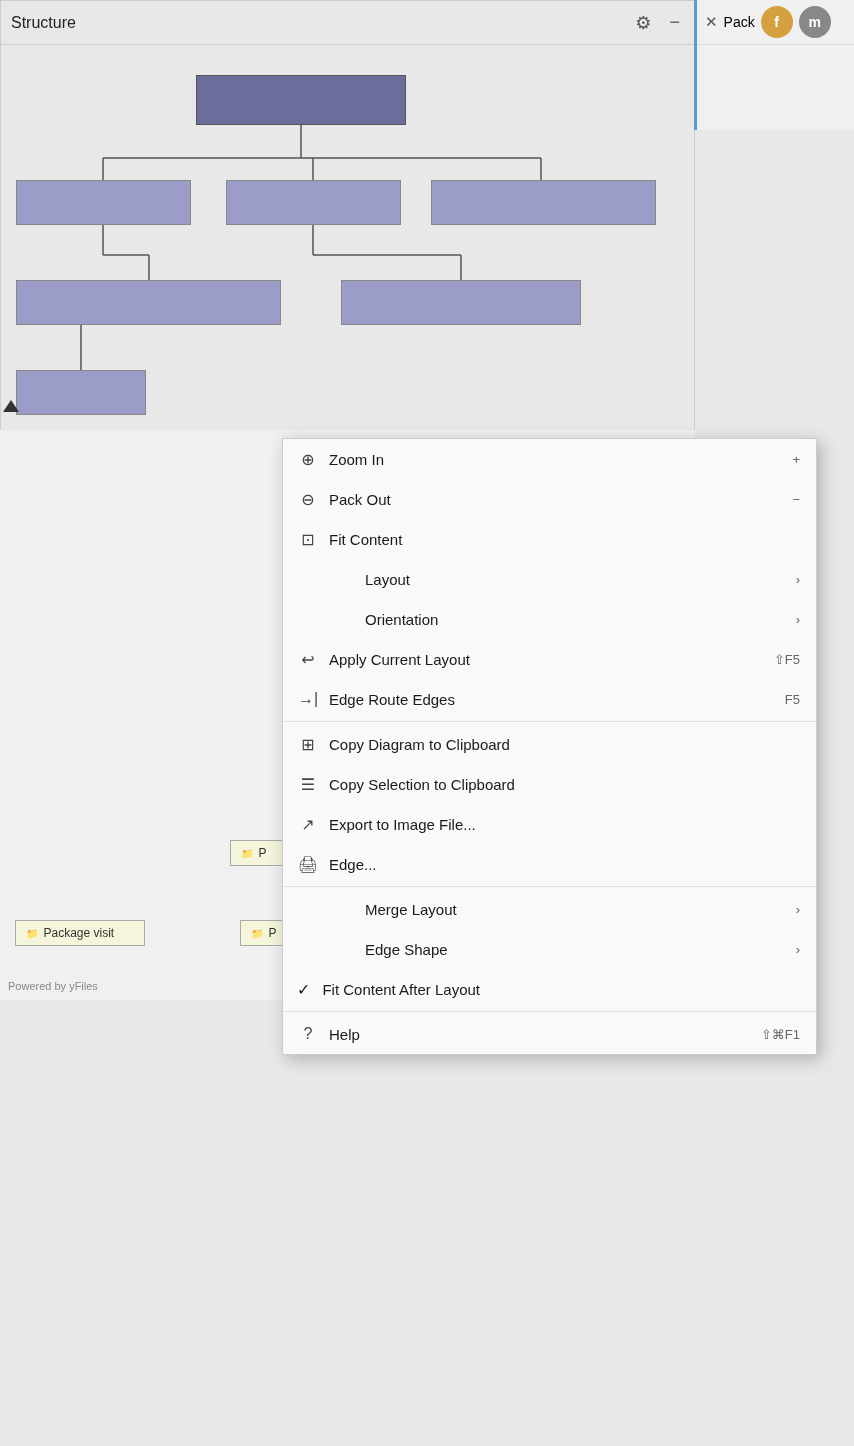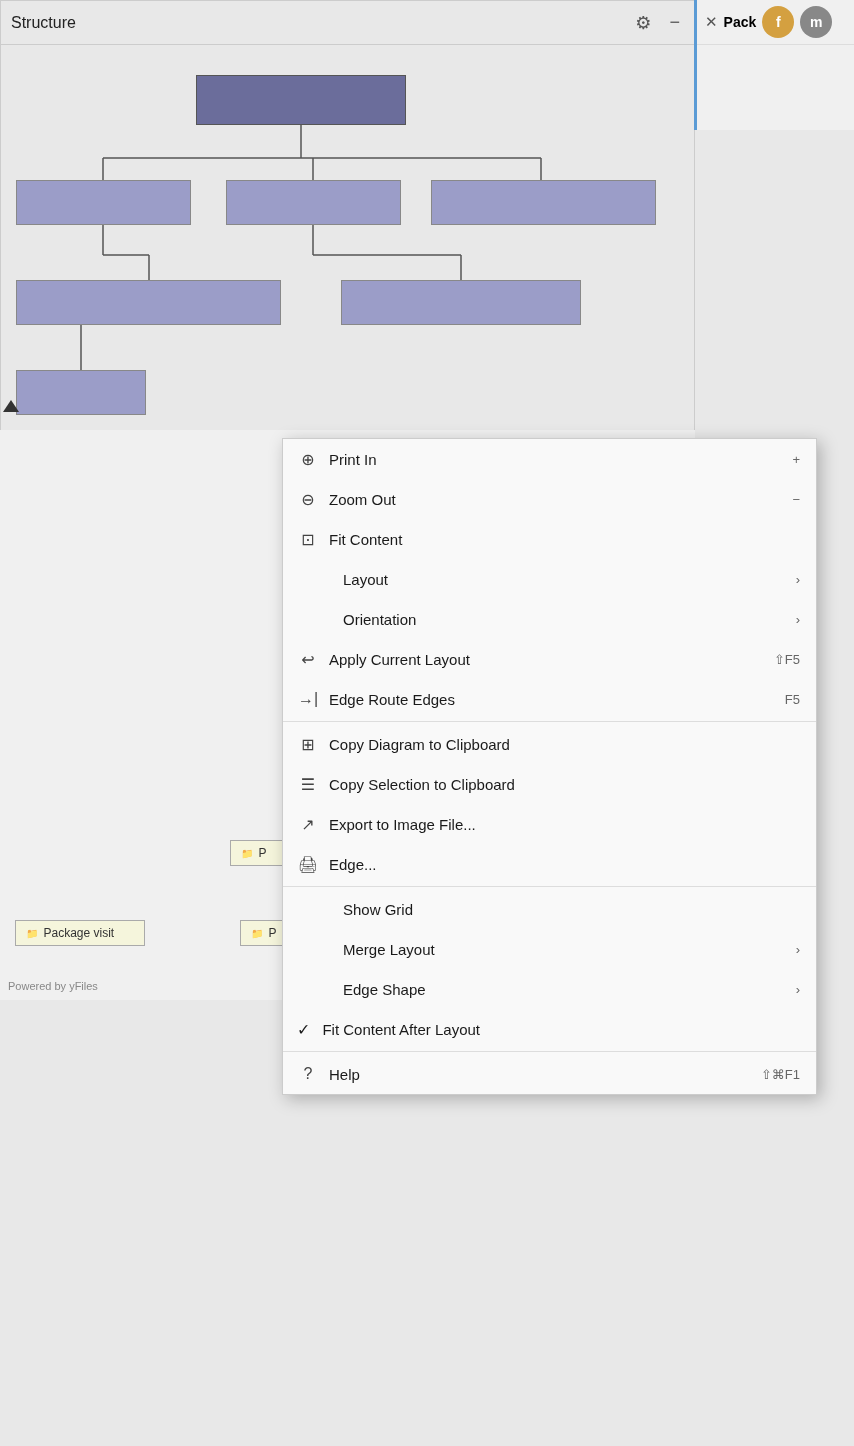--- a/index.html
+++ b/index.html
@@ -269,21 +269,21 @@
       color: #666;
     }
 
     .menu-divider {
       height: 1px;
       background: #ddd;
       margin: 2px 0;
     }
 
     .menu-indent {
-      padding-left: 28px;
+      padding-left: 50px;
     }
 
     .check-mark {
       font-size: 16px;
       color: #1a1a1a;
       margin-right: 2px;
     }
 
     
     .diagram-svg {
@@ -359,21 +359,21 @@
     <div class="node-l2a"></div>
     <div class="node-l2b"></div>
 
     <div class="node-l3a"></div>
   </div>
 </div>
 
 <div class="right-panel">
   <div class="right-panel-header">
     <button class="close-btn">✕</button>
-    <span style="font-size:14px; font-weight:700;">Pack</span>
+    <span style="font-size:14px; font-weight:400;">Pack</span>
     <div class="avatar avatar-f">f</div>
     <div class="avatar avatar-m">m</div>
   </div>
 </div>
 
 <div class="bottom-area">
 
   <div class="arrow-up" style="position:absolute; top:-30px; left:3px;"></div>
 
   <div class="package-node package-node-1">
@@ -391,28 +391,28 @@
     <span>P</span>
   </div>
 
   <div class="powered-by">Powered by yFiles</div>
 </div>
 
 <div class="context-menu" id="context-menu">
 <div class="menu-item">
       <div class="menu-item-left">
         <span class="menu-icon">⊕</span>
-        <span>Print In</span>
+        <span>Zoom In</span>
       </div>
       <span class="menu-shortcut">+</span>
     </div>
     <div class="menu-item">
       <div class="menu-item-left">
         <span class="menu-icon">⊖</span>
-        <span>Zoom Out</span>
+        <span>Pack Out</span>
       </div>
       <span class="menu-shortcut">−</span>
     </div>
     <div class="menu-item">
       <div class="menu-item-left">
         <span class="menu-icon">⊡</span>
         <span>Fit Content</span>
       </div>
     </div>
     <div class="menu-item menu-indent">
@@ -465,26 +465,20 @@
     <div class="menu-item">
       <div class="menu-item-left">
         <span class="menu-icon">🖨</span>
         <span>Edge...</span>
       </div>
     </div>
     <div class="menu-divider"></div>
     <div class="menu-item menu-indent">
       <div class="menu-item-left">
         <span style="width: 22px;"></span>
-        <span>Show Grid</span>
-      </div>
-    </div>
-    <div class="menu-item menu-indent">
-      <div class="menu-item-left">
-        <span style="width: 22px;"></span>
         <span>Merge Layout</span>
       </div>
       <span class="menu-arrow">›</span>
     </div>
     <div class="menu-item menu-indent">
       <div class="menu-item-left">
         <span style="width: 22px;"></span>
         <span>Edge Shape</span>
       </div>
       <span class="menu-arrow">›</span>

